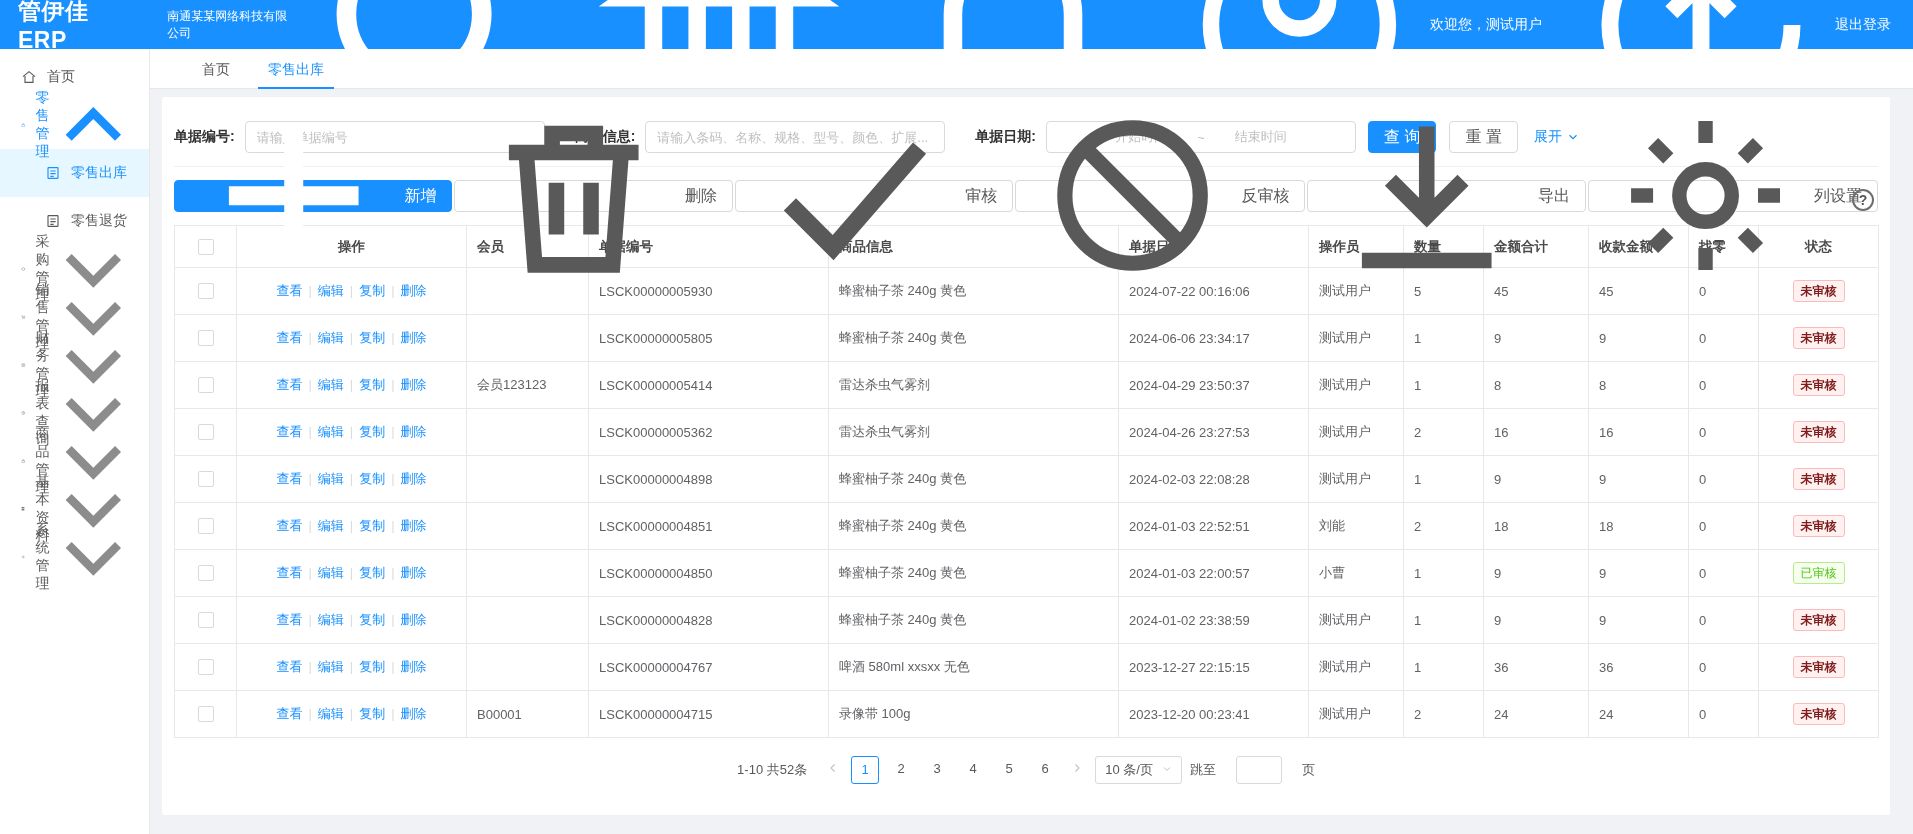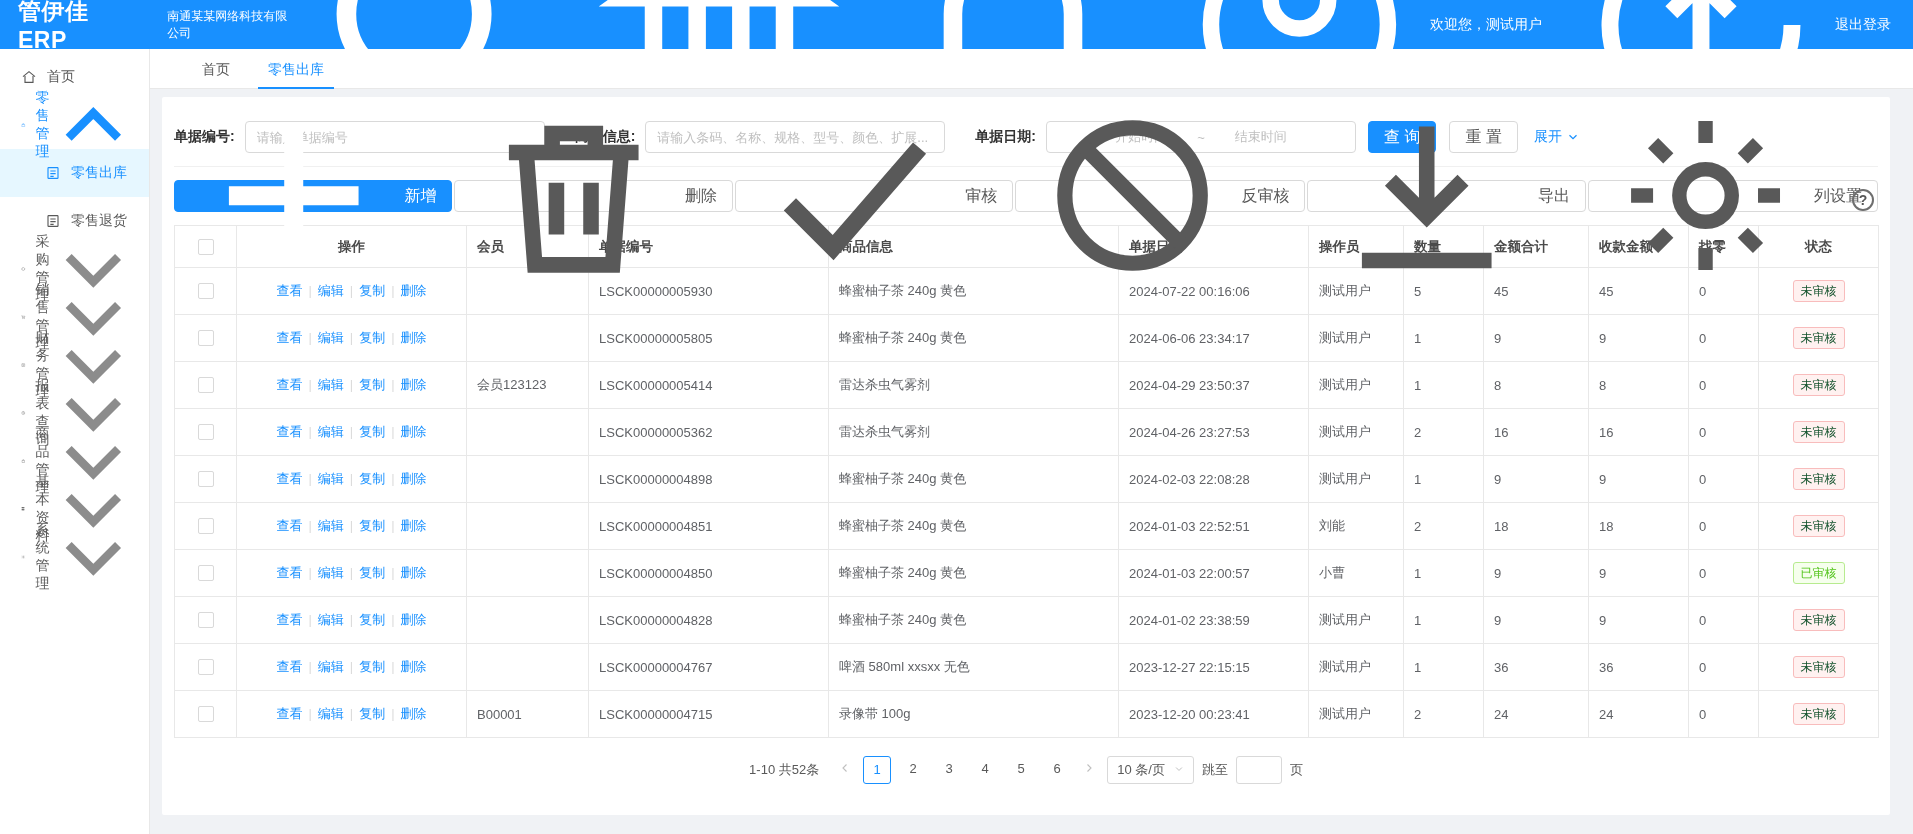--- a/index.html
+++ b/index.html
@@ -67,33 +67,33 @@
   table { width:100%; border-collapse:collapse; table-layout:fixed; }
   th,td { border:1px solid #e8e8e8; font-size:13px; color:#606266; height:47px; padding:0 10px;
     text-align:left; white-space:nowrap; overflow:hidden; text-overflow:ellipsis; background:#fff; }
   th { height:42px; color:#4a4a4a; font-weight:600; font-size:13.5px; }
   th.c, td.c { text-align:center; padding:0 4px; }
   .cb { width:16px; height:16px; border:1px solid #d9d9d9; border-radius:2px; display:inline-block;
     background:#fff; vertical-align:middle; cursor:pointer; }
   .link { color:#1890ff; cursor:pointer; text-decoration:none; }
   .sep { color:#dcdcdc; margin:0 6px; }
   .badge { display:inline-block; padding:2px 7px; font-size:12px; line-height:16px; border-radius:3px; border:1px solid; }
-  .badge.red { color:#14532d; background:#fff1f0; border-color:#f8bcbc; }
+  .badge.red { color:#7f1d1d; background:#fff1f0; border-color:#f8bcbc;font-weight:bold; }
   .badge.green { color:#52c41a; background:#f6ffed; border-color:#b7eb8f; }
 
   
   .pager { display:flex; align-items:center; justify-content:center; gap:8px; padding:18px 2px 19px; font-size:13px; color:#595959; }
   .pg-sum { margin-right:8px; color:#595959; }
   .pg-btn { min-width:28px; height:28px; line-height:26px; text-align:center; border-radius:3px; cursor:pointer; color:#595959; }
   .pg-btn.arrow { color:#bfbfbf; font-size:14px; min-width:20px; }
   .pg-btn.active { border:1px solid #1890ff; color:#1890ff; background:#fff; }
   .pg-size { height:28px; border:1px solid #d9d9d9; border-radius:3px; padding:0 9px; display:flex;
     align-items:center; gap:9px; cursor:pointer; color:#595959; }
   .pg-size .car { color:#bfbfbf; font-size:10px; }
-  .pg-jump { display:flex; align-items:center; gap:8px; }
+  .pg-jump { display:flex; align-items:center; gap:20px; }
   .pg-jump input { width:46px; height:28px; border:1px solid #d9d9d9; border-radius:3px; outline:none; }
 </style>
 </head>
 <body>
 
 <div class="header">
   <div class="logo">管伊佳ERP</div>
   <div class="company">南通某某网络科技有限公司</div>
   <div class="header-right">
     <span class="hicon">

